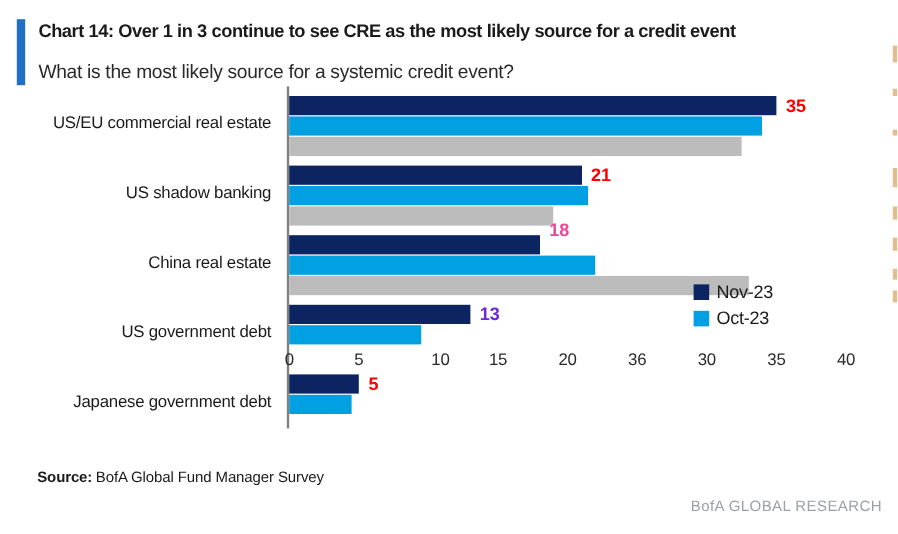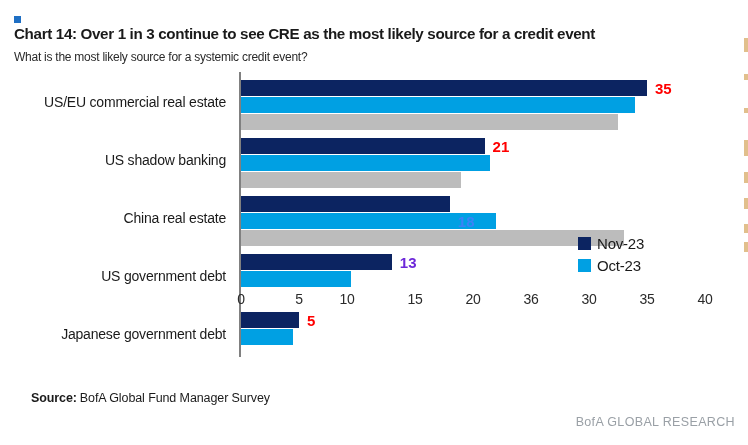--- a/index.html
+++ b/index.html
@@ -17,44 +17,43 @@
     background: #ffffff;
   }
 
   
   #header {
     position: absolute;
     left: 14px; top: 16px;
     width: 700px;
     display: flex;
     align-items: stretch;
-    flex-direction: column;
   }
   #title-accent-bar {
     width: 7px;
     background: #1f6fc4;
     flex: 0 0 7px;
     margin-right: 11px;
   }
   #title-block { flex: 1 1 auto; padding-top: 1px; }
   #chart-title {
     font-size: 15.2px;
     font-weight: bold;
     color: #1a1a1a;
     letter-spacing: -0.35px;
     line-height: 20px;
     white-space: nowrap;
   }
   #chart-subtitle {
-    font-size: 12px;
+    font-size: 16px;
     font-weight: normal;
     color: #2a2a2a;
     letter-spacing: -0.25px;
     line-height: 21px;
-    margin-top: 3px;
+    margin-top: 13px;
     white-space: nowrap;
   }
 
   
   #plot-area {
     position: absolute;
     left: 0px; top: 72px;
     width: 720px; height: 300px;
   }
 
@@ -208,30 +207,30 @@
         <div class="bar oct" style="background: rgb(0, 160, 227); left: 0px; width: 394.4px; top: 25px;"></div>
         <div class="bar oct" style="background: rgb(0, 160, 227); left: 0px; width: 249.4px; top: 83px;"></div>
         <div class="bar oct" style="background: rgb(0, 160, 227); left: 0px; width: 255.2px; top: 141px;"></div>
         <div class="bar oct" style="background: rgb(0, 160, 227); left: 0px; width: 110.2px; top: 199px;"></div>
         <div class="bar oct" style="background: rgb(0, 160, 227); left: 0px; width: 52.2px; top: 257px;"></div>
         <div class="bar sep" style="background: rgb(188, 188, 188); left: 0px; width: 377px; top: 42px;"></div>
         <div class="bar sep" style="background: rgb(188, 188, 188); left: 0px; width: 220.4px; top: 100px;"></div>
         <div class="bar sep" style="background: rgb(188, 188, 188); left: 0px; width: 382.8px; top: 158px;"></div>
         <div class="bar-value" style="color: rgb(255, 0, 0); left: 414px; top: 9px;">35</div>
         <div class="bar-value" style="color: rgb(255, 0, 0); left: 251.6px; top: 67px;">21</div>
-        <div class="bar-value" style="color: #3b82f6; left: 216.8px; top: 142px;">18</div>
+        <div class="bar-value" style="color: #ec4899; left: 216.8px; top: 113px;">18</div>
         <div class="bar-value" style="color: #6d28d9; left: 158.8px; top: 183px;">13</div>
         <div class="bar-value" style="color: rgb(255, 0, 0); left: 66px; top: 241px;">5</div>
       </div>
   </div>
 
   <div id="x-axis">
       <div class="xtick" style="left: 2px;">0</div>
       <div class="xtick" style="left: 60px;">5</div>
-      <div class="xtick" style="left: 108px;">10</div>
+      <div class="xtick" style="left: 128px;">10</div>
       <div class="xtick" style="left: 176px;">15</div>
       <div class="xtick" style="left: 234px;">20</div>
       <div class="xtick" style="left: 292px;">36</div>
       <div class="xtick" style="left: 350px;">30</div>
       <div class="xtick" style="left: 408px;">35</div>
       <div class="xtick" style="left: 466px;">40</div>
     </div>
 
   <div id="legend">
       <div class="legend-row">

